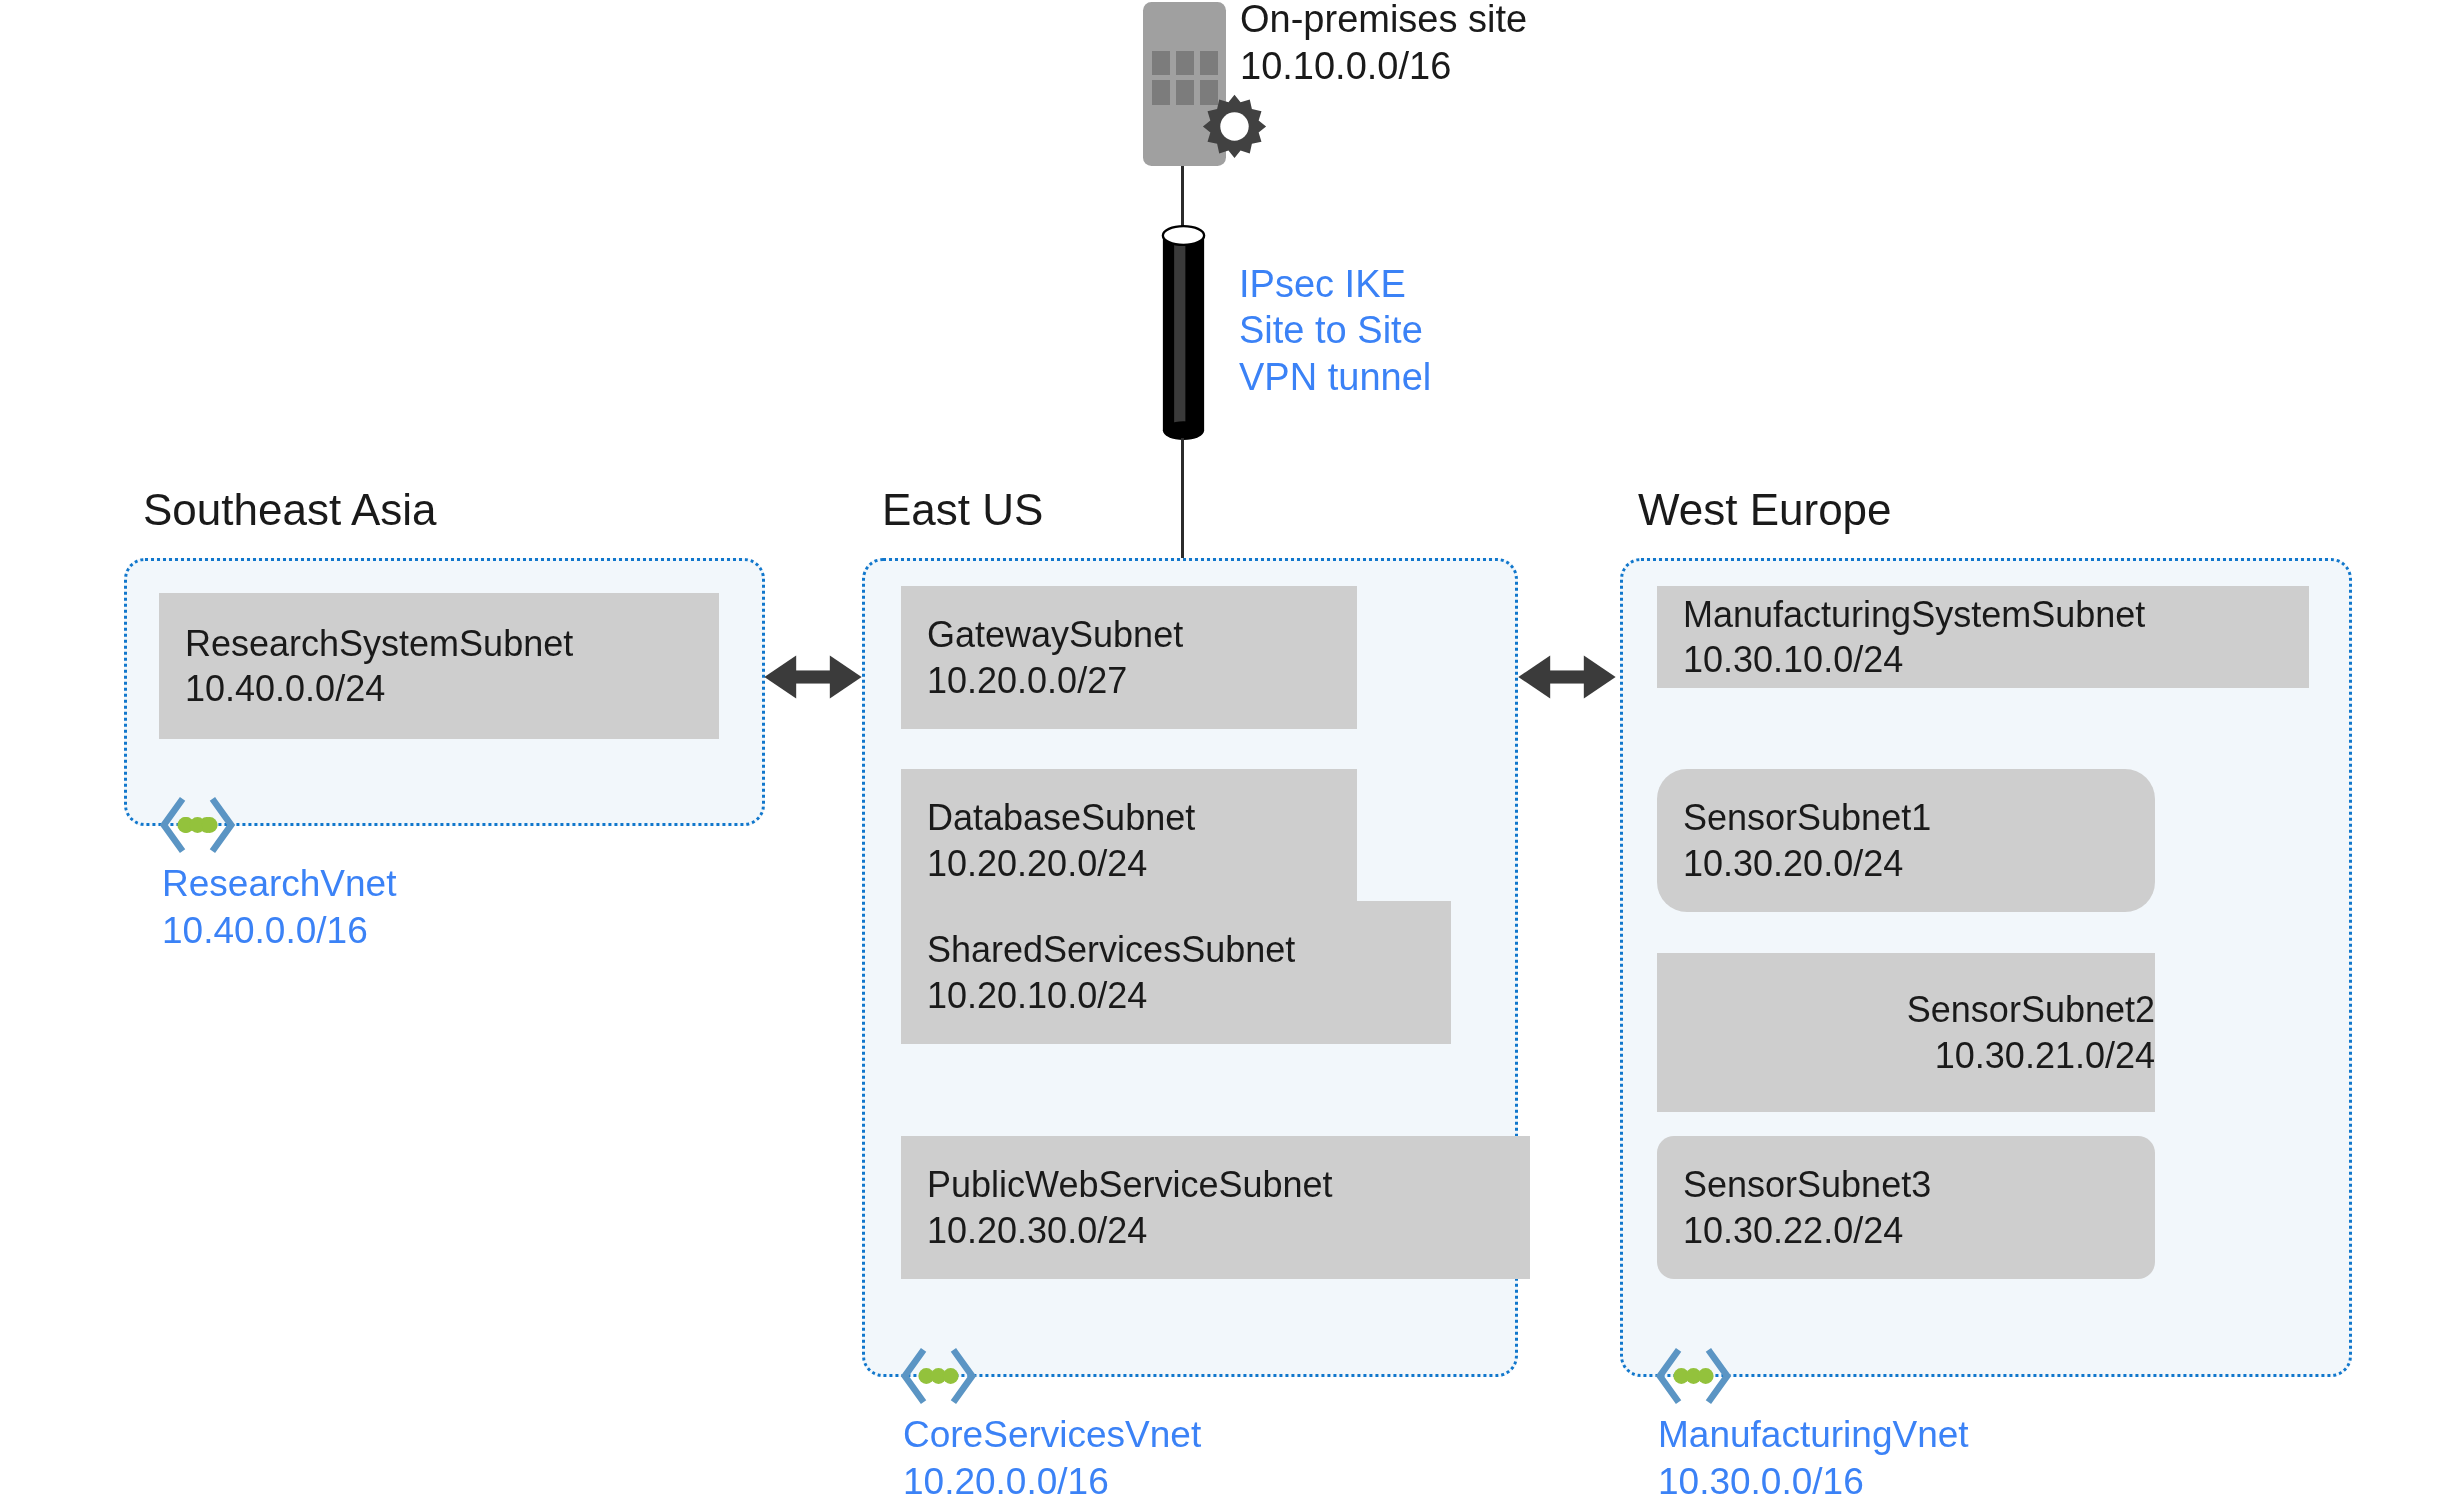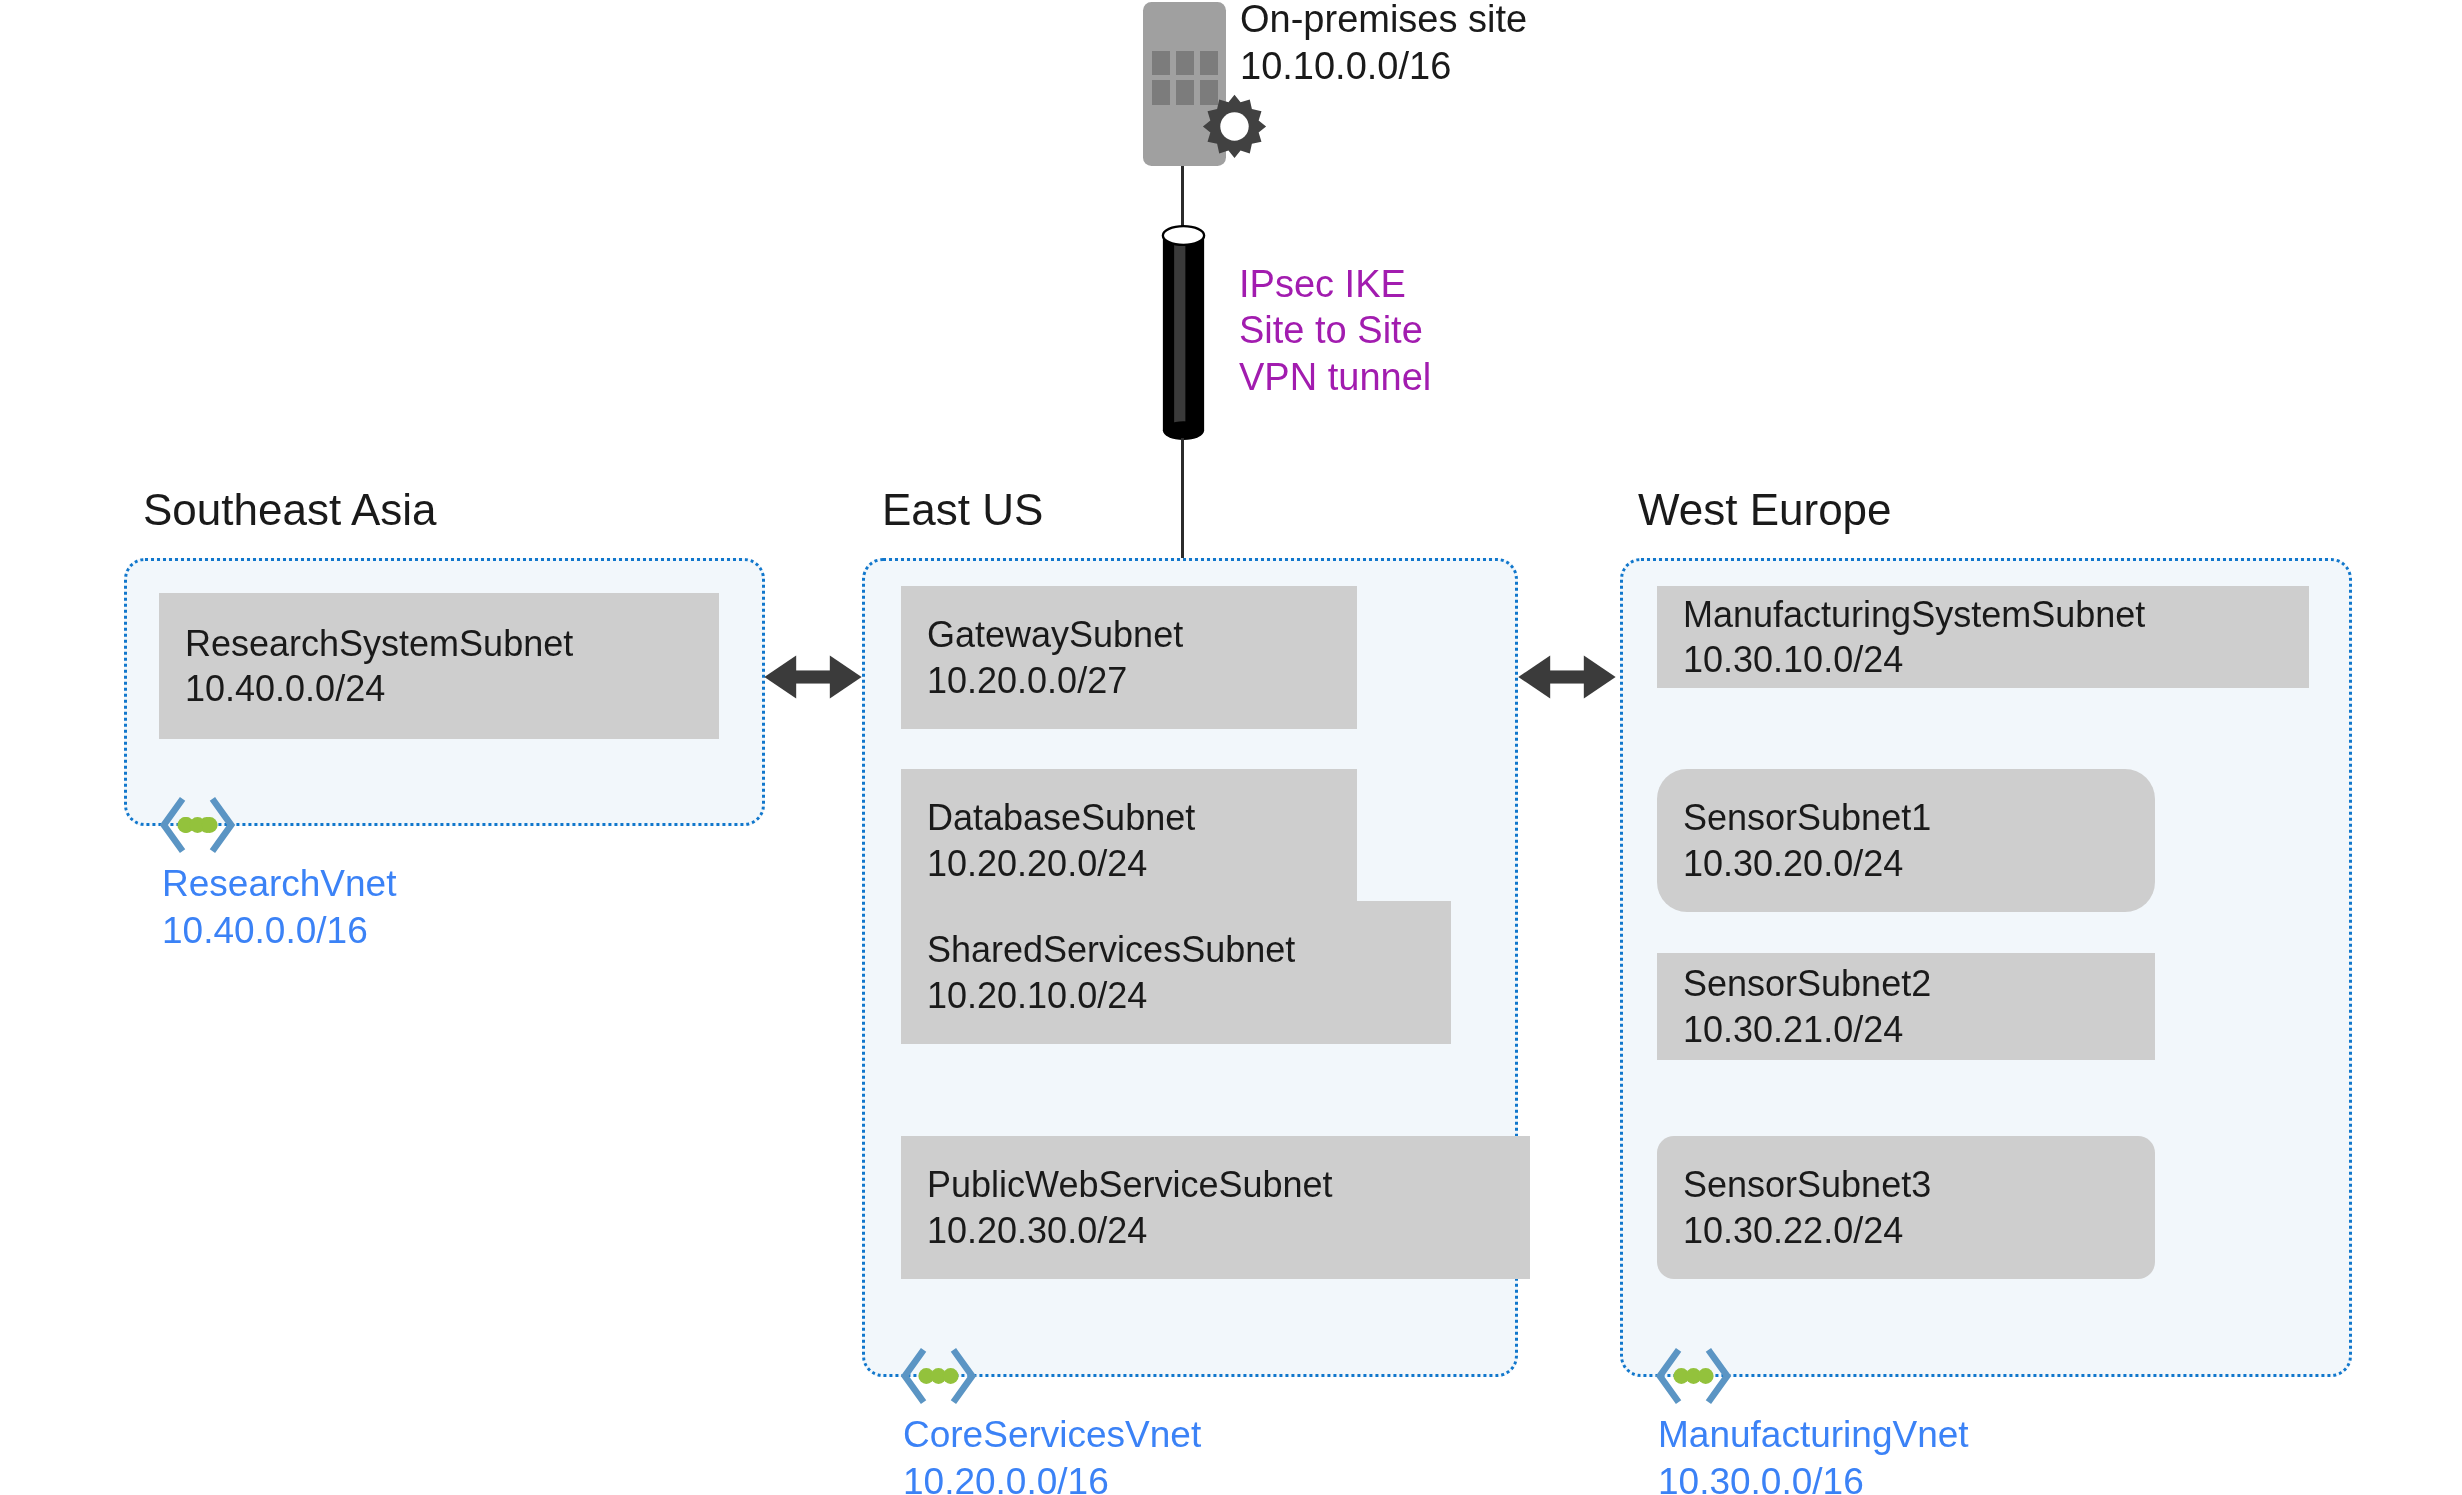--- a/index.html
+++ b/index.html
@@ -69,21 +69,21 @@
   .tunnel-cyl {
     position: absolute;
     left: 1161px; top: 224px;
     width: 45px; height: 218px;
   }
   .tunnel-label {
     position: absolute;
     left: 1239px; top: 261px;
     font-size: 38px;
     line-height: 1.22;
-    color: #a21caf;
+    color: #3b82f6;
     white-space: nowrap;
   }
 
   
   .region-label {
     position: absolute;
     font-size: 44px;
     color: #1a1a1a;
     white-space: nowrap;
   }
@@ -264,21 +264,21 @@
   </div>
 
   <div class="subnet" style="left:1657px; top:586px; width:652px; height:102px;">
     <div class="sname">ManufacturingSystemSubnet</div>
     <div class="scidr">10.30.10.0/24</div>
   </div>
   <div class="subnet" style="left:1657px; top:769px; width:498px; height:143px;border-radius:30px;">
     <div class="sname">SensorSubnet1</div>
     <div class="scidr">10.30.20.0/24</div>
   </div>
-  <div class="subnet" style="left:1657px; top:953px; width:498px; height:107px;">
+  <div class="subnet" style="left:1657px; top:953px; width:498px; height:159px;align-items:flex-end;">
     <div class="sname">SensorSubnet2</div>
     <div class="scidr">10.30.21.0/24</div>
   </div>
   <div class="subnet" style="left:1657px; top:1136px; width:498px; height:143px;border-radius:17px;">
     <div class="sname">SensorSubnet3</div>
     <div class="scidr">10.30.22.0/24</div>
   </div>
 
   <div class="vnet-icon" style="left:1653px; top:1347px;">
     <svg width="81" height="58" viewBox="0 0 86 62" aria-hidden="true">

